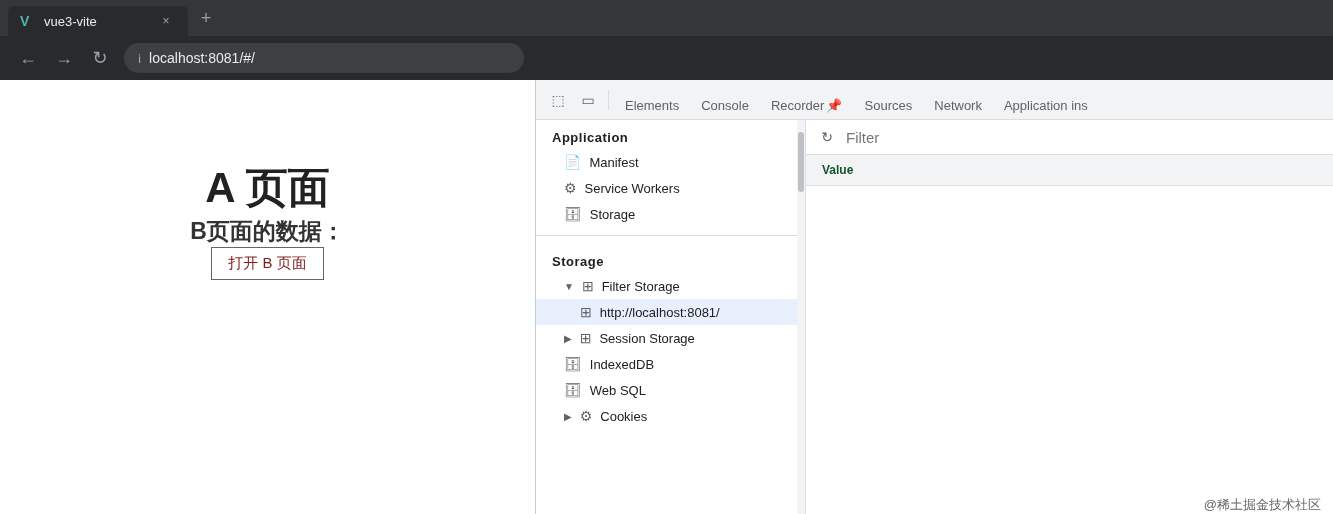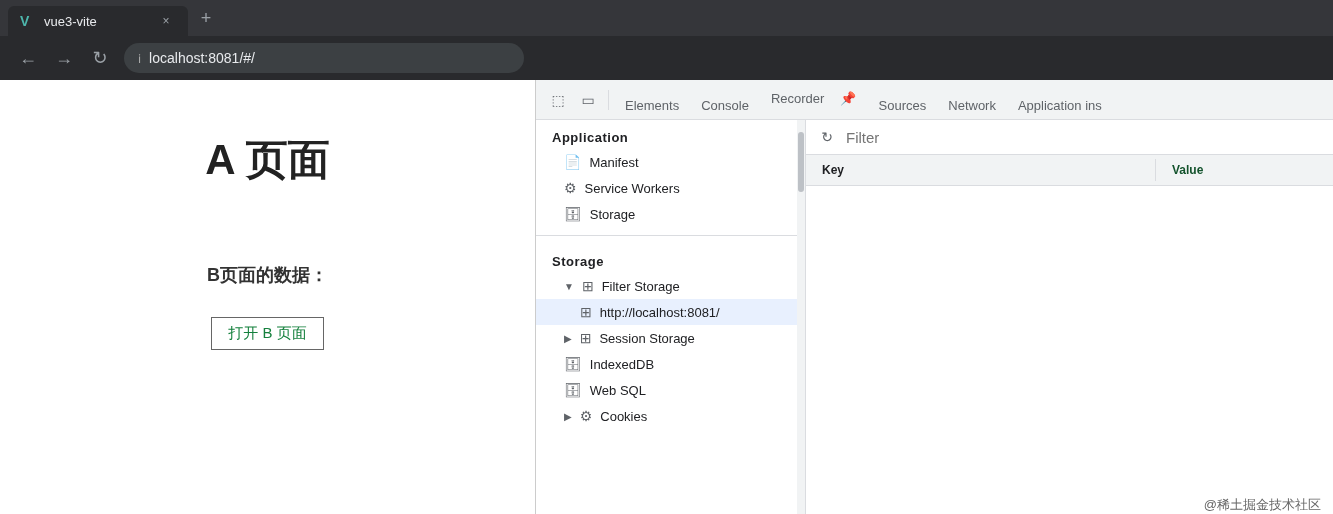--- a/index.html
+++ b/index.html
@@ -56,32 +56,32 @@
 
     
     .main-layout {
       display: flex; width: 100%; height: calc(514px - 80px);
     }
 
     
     .page-content {
       flex: 0 0 535px; background: #fff;
       display: flex; flex-direction: column;
-      align-items: center; padding-top: 52px; gap: 30px;
+      align-items: center; padding-top: 80px; 
     }
     .page-title {
       font-size: 42px; font-weight: bold; color: #222;
     }
     .page-subtitle {
-      font-size: 18px; font-weight: bold; color: #333; margin-top: 45px;
+      font-size: 23px; font-weight: bold; color: #333;
     }
     .page-btn {
       border: 1px solid #666; background: #fff;
       padding: 6px 16px; font-size: 15px; cursor: pointer;
-      color: #15803d;
+      color: #7f1d1d;
     }
 
     
     .devtools {
       flex: 1; background: #fff;
       display: flex; flex-direction: column;
       border-left: 1px solid #ccc;
     }
 
     
@@ -94,21 +94,21 @@
       width: 28px; height: 28px; display: flex; align-items: center;
       justify-content: center; border-radius: 4px; cursor: pointer;
       color: #5f6368; font-size: 14px;
     }
     .dt-sep { width: 1px; height: 20px; background: #dadce0; margin: 0 4px; }
     .dt-tab {
       padding: 4px 10px; font-size: 13px; color: #5f6368;
       cursor: pointer; height: 100%; display: flex; align-items: flex-end;
       border-bottom: 2px solid transparent;
     }
-    .dt-tab-recorder { display: flex; align-items: center; gap: 16px; }
+    .dt-tab-recorder { display: flex; gap: 2px; }
 
     
     .devtools-body {
       display: flex; flex: 1; overflow: hidden;
     }
 
     
     .dt-sidebar {
       width: 270px; border-right: 1px solid #dadce0;
       overflow-y: auto; position: relative;
@@ -317,21 +317,20 @@
       <div class="dt-main">
 
         <div class="dt-filter-bar">
           <div class="dt-refresh-btn">
             <span>↻</span>
           </div>
           <input type="text" class="dt-filter-input" placeholder="Filter" style="">
         </div>
 
         <div class="dt-table-header">
-          <div class="dt-col-key">Key</div>
           <div class="dt-col-value">Value</div>
         </div>
 
         <div class="dt-table-body" style="flex:1; min-height:200px;"></div>
 
       </div>
 
     </div>
   </div>
 </div>

